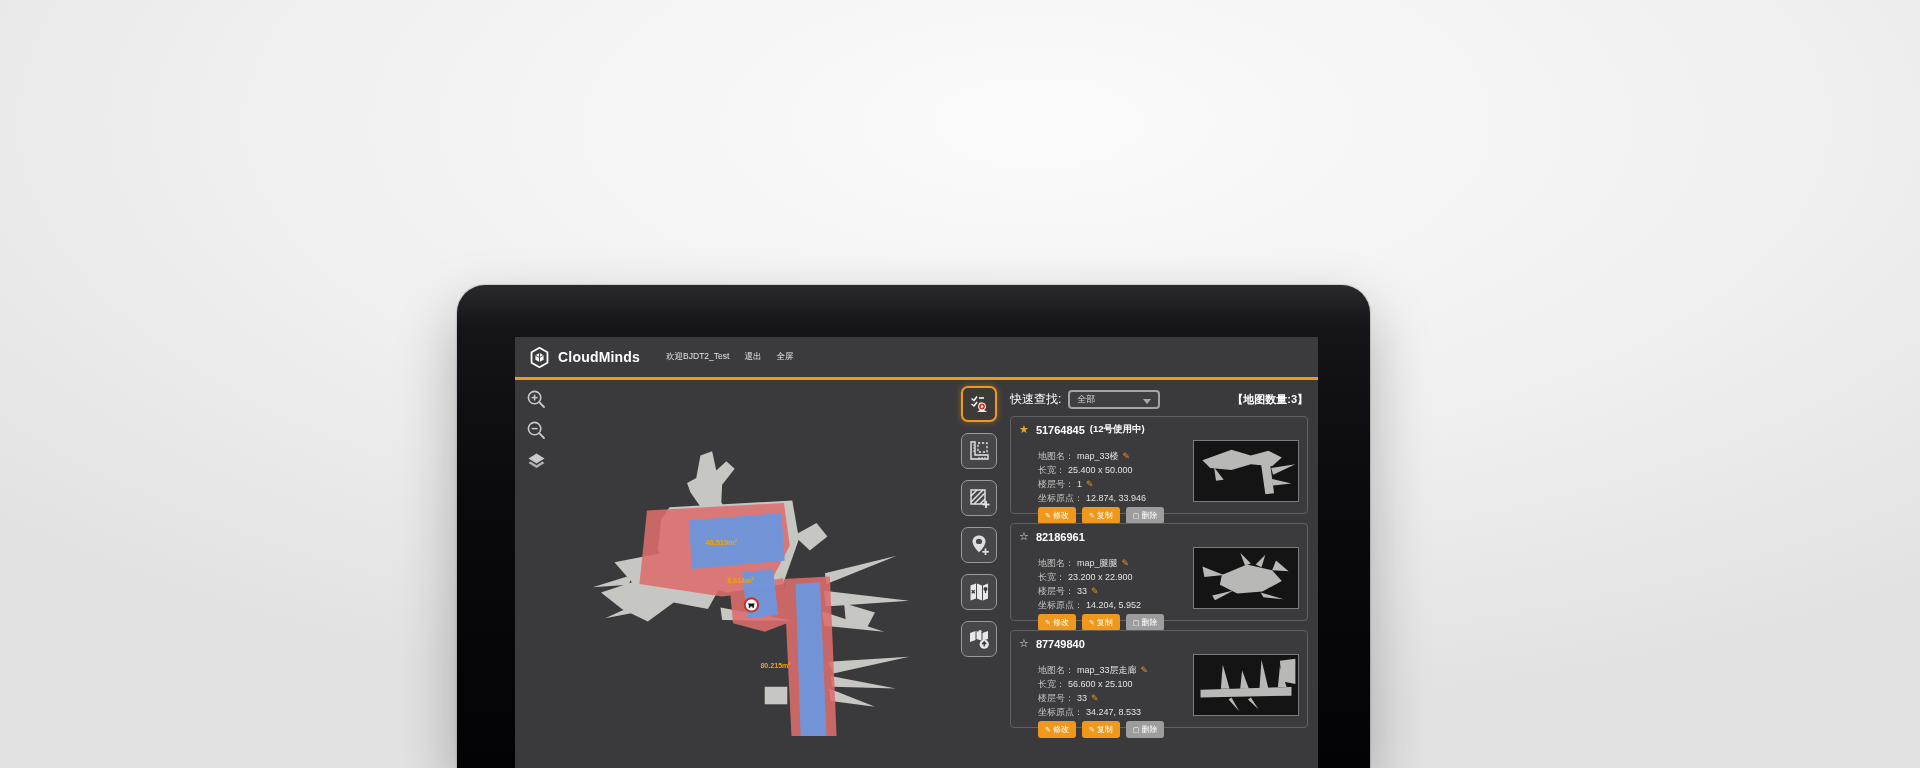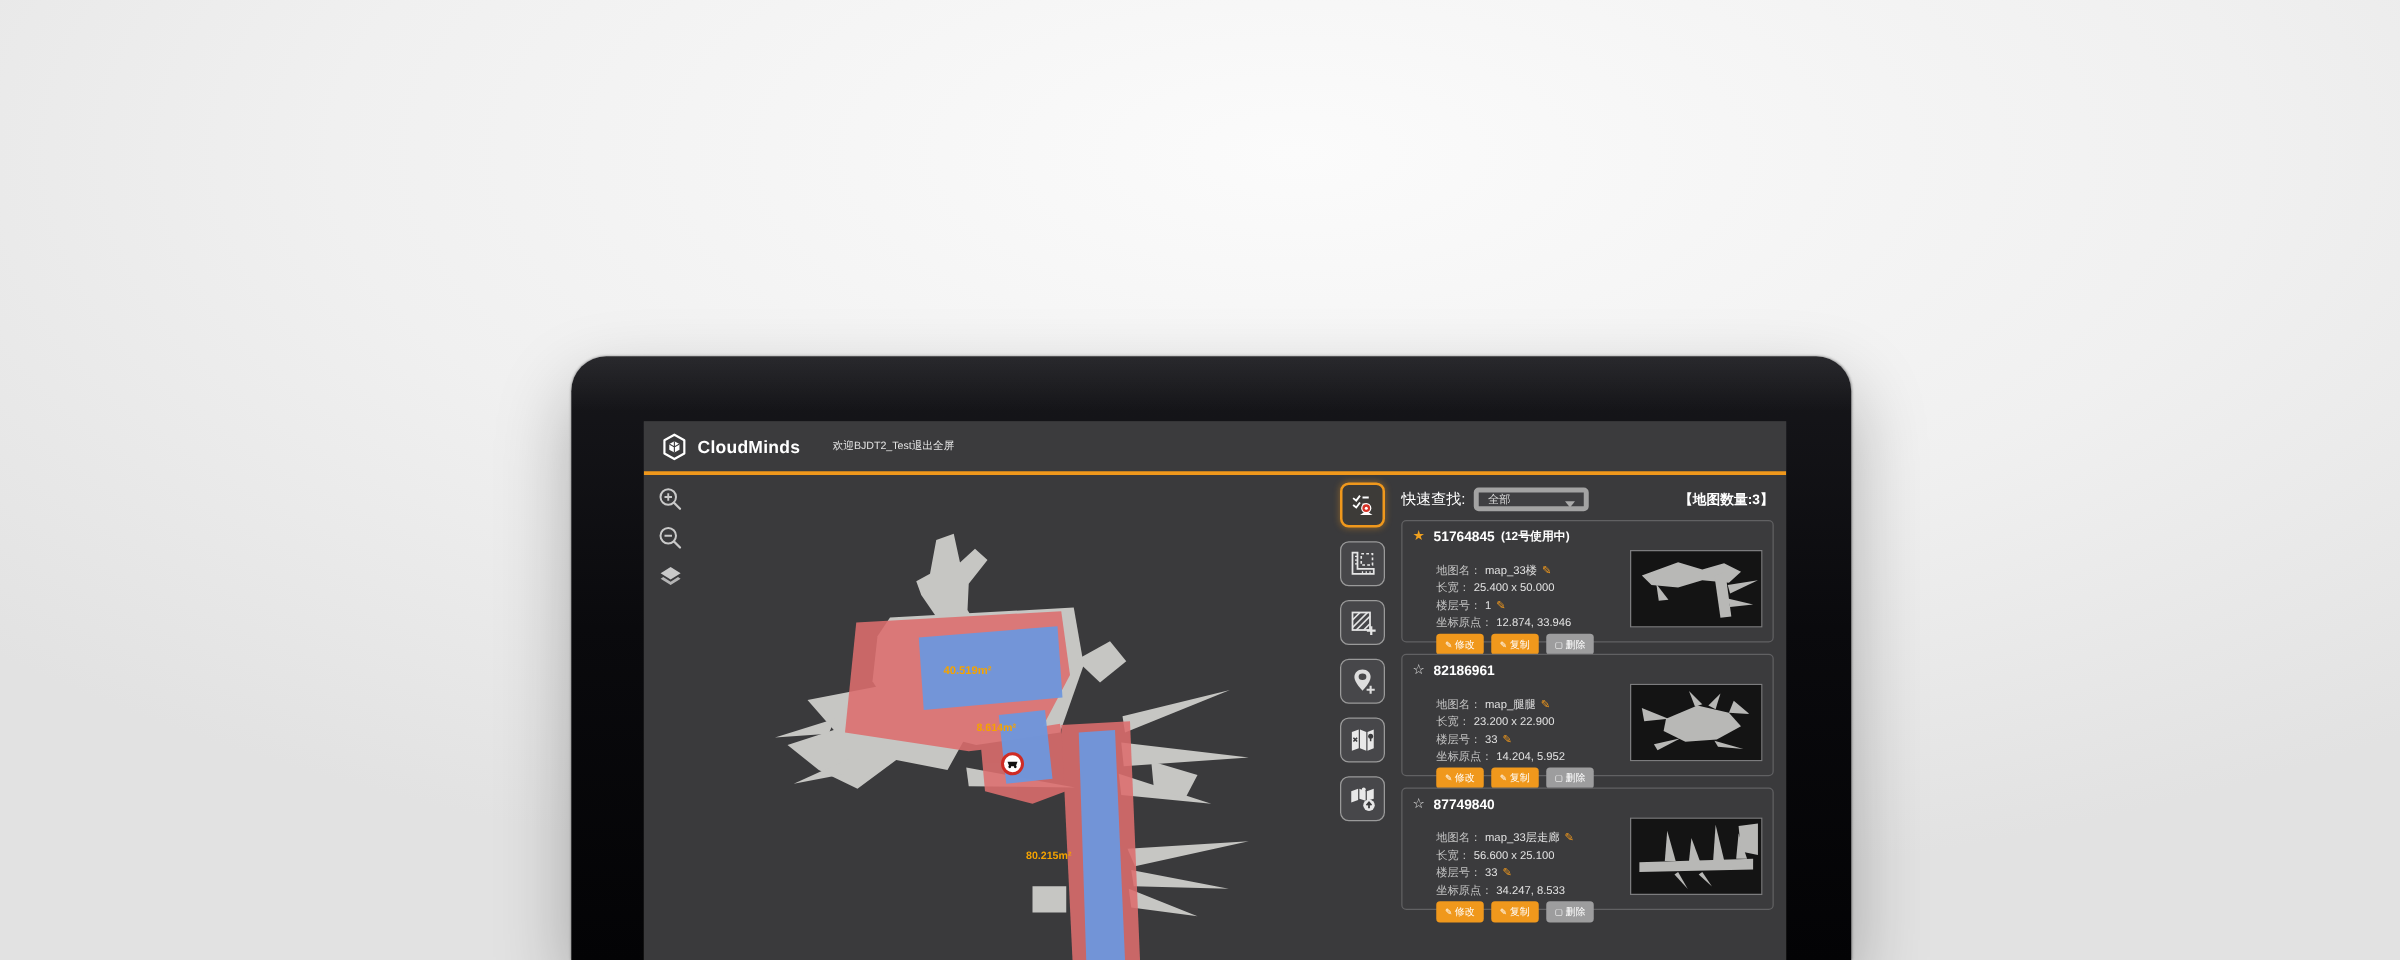--- a/index.html
+++ b/index.html
@@ -3,36 +3,36 @@
 <meta charset="utf-8">
 <style>
   * { margin:0; padding:0; box-sizing:border-box; }
   html,body { width:1920px; height:768px; overflow:hidden; }
   body { font-family:"Liberation Sans", sans-serif; }
 
   .stage{ position:relative; width:1920px; height:768px;
     background: radial-gradient(1400px 600px at 54% 16%, #fbfbfb 0%, #f0f0f0 55%, #e2e2e2 100%); }
 
   
-  .laptop{ position:absolute; left:457px; top:285px; width:1024px; height:483px;
+  .laptop{ position:absolute; left:457px; top:285px; width:913px; height:483px;
     background: linear-gradient(180deg,#17171b 0%, #0a0a0d 45%, #030305 100%);
     border-radius:28px 28px 0 0;
     box-shadow: 0 25px 60px rgba(0,0,0,.28), 0 0 2px rgba(0,0,0,.4); }
   .laptop::before{ content:''; position:absolute; left:0; right:0; top:0; height:44px;
     border-radius:28px 28px 0 0;
     background:linear-gradient(180deg, rgba(255,255,255,.08), rgba(255,255,255,0)); }
 
   .screen{ position:absolute; left:58px; right:52px; top:52px; bottom:0;
     background:#39393b; overflow:hidden; }
 
   
   .hdr{ height:40px; background:#3b3b3d; display:flex; align-items:center; }
   .logo-wrap{ display:flex; align-items:center; padding-left:13px; }
   .logo-txt{ color:#fff; font-size:14px; font-weight:bold; letter-spacing:.2px; margin-left:7px; }
-  .hdr-links{ display:flex; align-items:center; margin-left:26px; }
+  .hdr-links{ display:flex; align-items:center; margin-left:26px; gap:15px; }
   .hdr-small{ color:#e3e3e3; font-size:8.5px; }
   .hdr-link{ color:#e9e9e9; font-size:8.5px; cursor:pointer; }
   .hdr-sp{ flex:1; }
   .tabs{ display:flex; height:40px; }
   .tab{ display:flex; align-items:center; padding:0 17px; color:#fff; font-size:12px;
     font-weight:bold; cursor:pointer; white-space:nowrap; }
   .tab.active{ background:#F0981C; }
   .accent-bar{ height:3px; background:#F0981C; }
 
   
@@ -48,21 +48,21 @@
   .toolbar{ width:46px; display:flex; flex-direction:column; align-items:center; padding-top:6px; }
   .tool{ width:36px; height:36px; margin-bottom:11px; border-radius:7px; background:#47474a;
     border:1px solid #9a9a9a; display:flex; align-items:center; justify-content:center; cursor:pointer; }
   .tool.active{ border:2px solid #F0981C; background:#3d3b38; box-shadow:0 0 6px rgba(240,152,28,.45); }
 
   
   .panel{ width:316px; padding:6px 10px 0 8px; }
   .panel-head{ display:flex; align-items:center; height:26px; margin-bottom:4px; }
   .ph-label{ color:#fff; font-size:12px; font-weight:normal; }
   .select{ position:relative; width:92px; height:19px; margin-left:7px; background:#3f3f42;
-    border:4px solid #a3a3a3; border-radius:4px; color:#d9d9d9; font-size:9px;
+    border:2px solid #a3a3a3; border-radius:4px; color:#d9d9d9; font-size:9px;
     display:flex; align-items:center; padding:0 7px; cursor:pointer; }
   .select .chev{ position:absolute; right:7px; top:7px; width:0; height:0;
     border-left:4px solid transparent; border-right:4px solid transparent; border-top:5px solid #aaa; }
   .ph-count{ margin-left:auto; color:#fff; font-size:11px; font-weight:bold; }
 
   .card{ position:relative; border:1px solid #616163; border-radius:4px; background:#3b3b3d;
     height:98px; margin-bottom:9px; padding:5px 8px 0 8px; }
   .card-title{ display:flex; align-items:center; height:15px; }
   .star{ font-size:11px; margin-right:7px; cursor:pointer; line-height:1; }
   .star.filled{ color:#F0A11F; }

